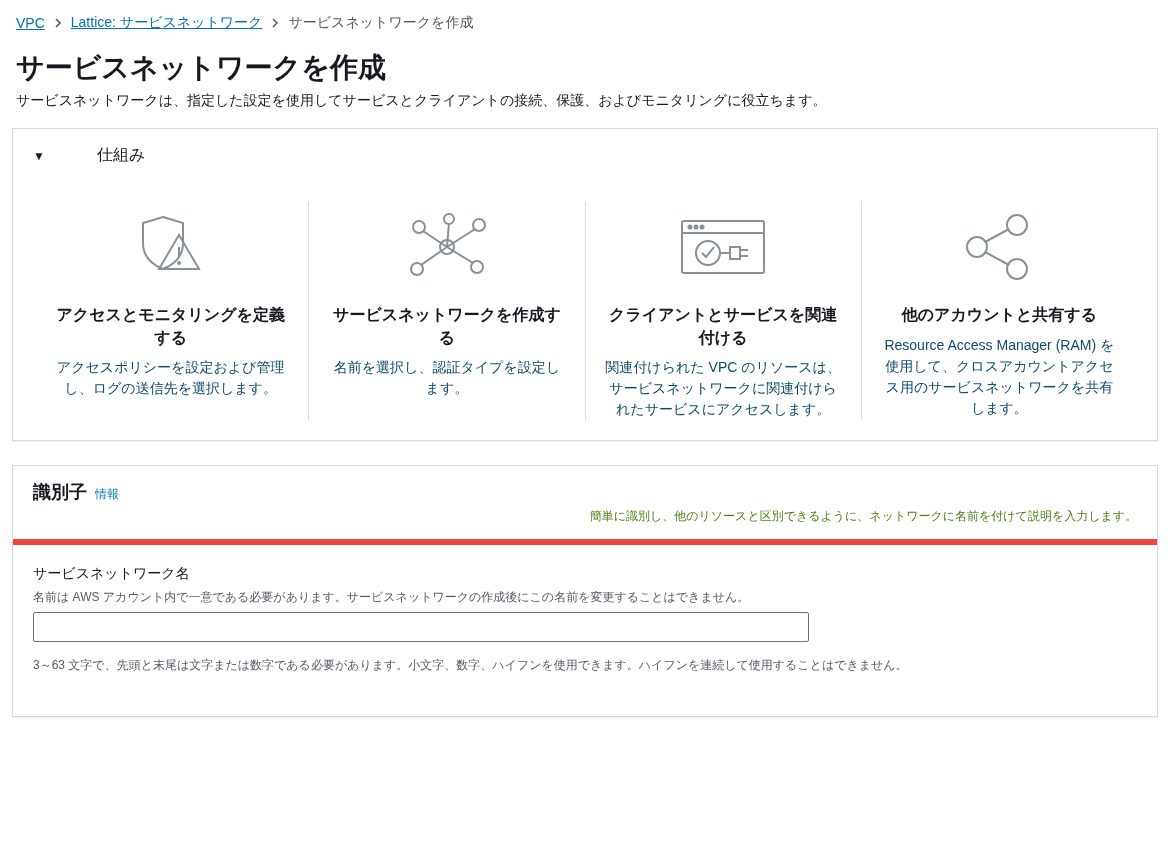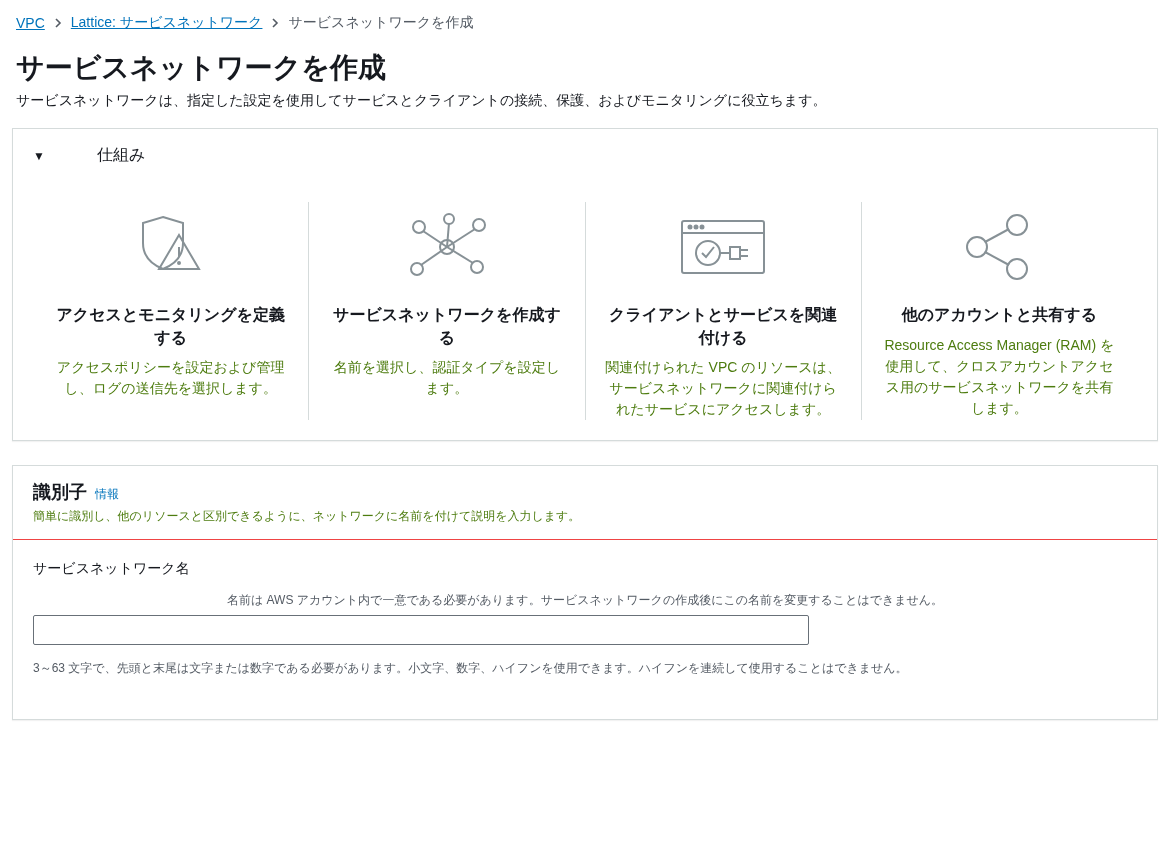--- a/index.html
+++ b/index.html
@@ -31,21 +31,22 @@
 
   
   .container {
     border: 1px solid #d5dbdb;
     box-shadow: 0 1px 1px rgba(0,0,0,0.05);
     margin-bottom: 24px;
     background: #fff;
   }
   .container-header {
     padding: 14px 20px;
-    border-bottom: 1px solid #ef4444;
+    border-bottom: 6px solid #ef4444;
+    text-align: right;
   }
   .container-body { padding: 20px; }
 
   
   .exp-header {
     display: flex;
     align-items: center;
     gap: 6px;
     padding: 16px 20px;
     cursor: pointer;
@@ -71,31 +72,31 @@
   .card:last-child { border-right: none; }
   .card-icon {
     height: 90px;
     display: flex;
     align-items: center;
     justify-content: center;
     margin-bottom: 12px;
   }
   .card-icon svg { stroke: #879196; fill: none; stroke-width: 2; }
   .card-title { font-size: 16px; font-weight: 700; margin-bottom: 8px; line-height: 1.4; }
-  .card-desc { font-size: 14px; color: #4d7c0f; line-height: 1.5; }
+  .card-desc { font-size: 14px; color: #0c4a6e; line-height: 1.5; }
 
   
   .section-title-row { display: flex; align-items: baseline; gap: 8px; }
   .section-title { font-size: 18px; font-weight: 700; }
   .info-link { font-size: 12px; color: #0073bb; font-weight: 400; }
   .section-desc { font-size: 12px; color: #4d7c0f; margin-top: 4px; }
 
   .form-field { margin-bottom: 22px; }
   .field-label { font-size: 14px; font-weight: 400; color: #16191f; }
-  .field-constraint { font-size: 12px; color: #545b64; margin-top: 14px; text-align: center; }
+  .field-constraint { font-size: 12px; color: #545b64; margin-top: 6px; }
   .field-input {
     width: 100%;
     max-width: 776px;
     padding: 6px 8px;
     font-size: 14px;
     border: 1px solid #687078;
     border-radius: 2px;
     margin-top: 6px;
   }
   .field-hint { font-size: 12px; color: #545b64; margin-top: 15px; }

